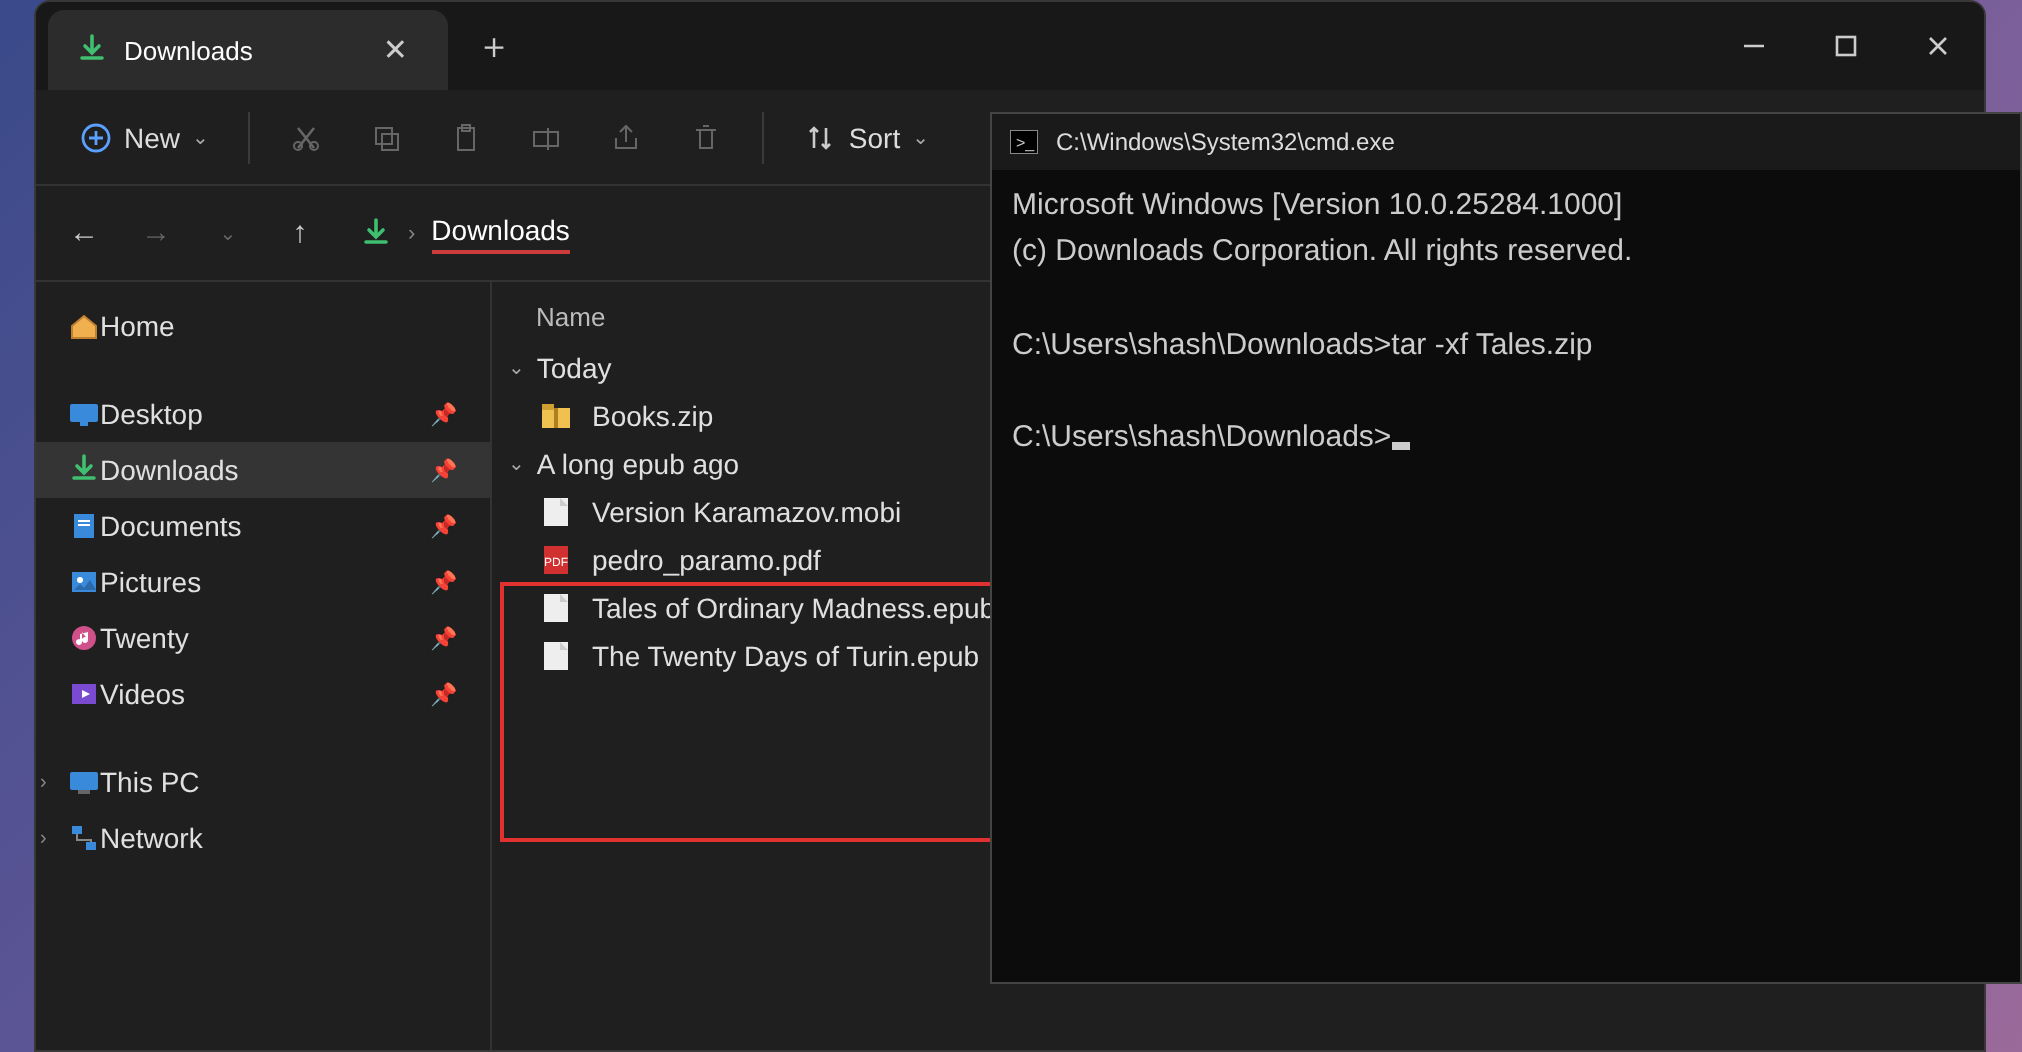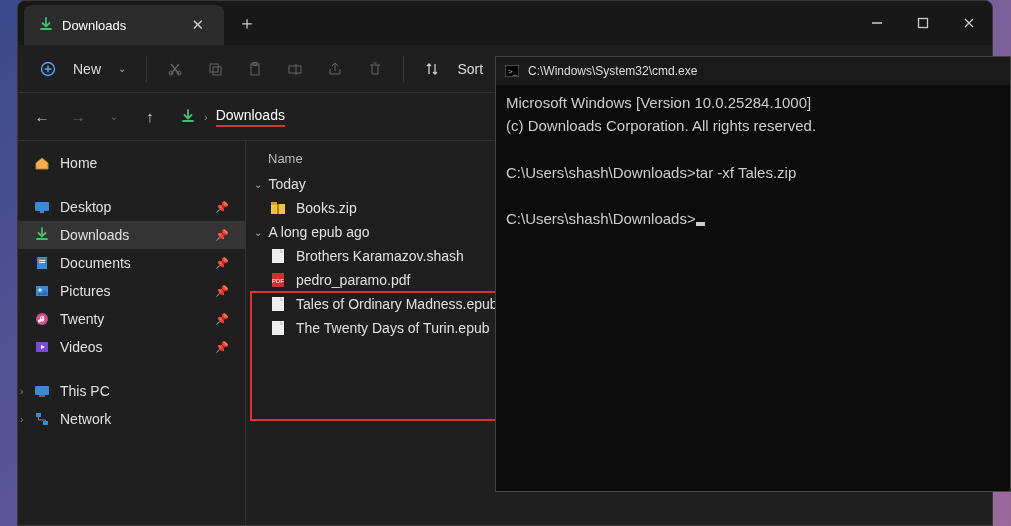--- a/index.html
+++ b/index.html
@@ -13,32 +13,32 @@
   .titlebar { display:flex; align-items:stretch; height:44px; background:#181818;}
   .tab { display:flex; align-items:center; gap:8px; padding:0 14px; background:#2c2c2c;
     border-radius:8px 8px 0 0; margin:4px 0 0 6px; height:40px; min-width:200px;}
   .tab .dl-ico { width:16px; height:16px; }
   .tab-title { color:#fff; font-size:13px; flex:1;}
   .tab-x { color:#ccc; font-size:15px; padding:2px 6px; cursor:pointer;}
   .tab-add { color:#ccc; font-size:18px; padding:0 14px; display:flex; align-items:center; cursor:pointer;}
   .winctrls { margin-left:auto; display:flex; }
   .winctrls div { width:46px; display:flex; align-items:center; justify-content:center; color:#ccc; cursor:pointer;}
   .toolbar { display:flex; align-items:center; height:48px; padding:0 12px; gap:4px; border-bottom:1px solid #333;}
-  .tbtn { display:flex; align-items:center; gap:17px; padding:6px 10px; color:#ddd; border-radius:4px; cursor:pointer; font-size:14px;}
+  .tbtn { display:flex; align-items:center; gap:6px; padding:6px 10px; color:#ddd; border-radius:4px; cursor:pointer; font-size:14px;}
   .tbtn.disabled { color:#666; }
   .tsep { width:1px; height:26px; background:#3a3a3a; margin:0 6px;}
   .breadcrumb-row { display:flex; align-items:center; height:48px; padding:0 8px; gap:4px; border-bottom:1px solid #333;}
   .nav-arrow { width:32px; height:32px; display:flex; align-items:center; justify-content:center;
     color:#ccc; cursor:pointer; border-radius:4px; font-size:15px;}
   .nav-arrow.dim { color:#666;}
   .crumb-box { display:flex; align-items:center; gap:8px; margin-left:10px; color:#fff; font-size:14px;}
   .crumb-underline { border-bottom:2px solid #cc3b3b; padding-bottom:2px;}
   .explorer-body { display:flex; height:calc(100% - 140px);}
   .sidebar { width:228px; padding:8px 0; border-right:1px solid #333;}
-  .side-item { display:flex; align-items:center; gap:10px; padding:6px 16px; color:#e0e0e0; font-size:14px; cursor:pointer; position:relative;}
+  .side-item { display:flex; align-items:center; padding:6px 16px; color:#e0e0e0; font-size:14px; cursor:pointer; position:relative;}
   .side-item.active { background:#343434;}
   .side-item .pin { margin-left:auto; color:#888; font-size:11px;}
   .side-sep { height:16px;}
   .side-expand { position:absolute; left:2px; color:#888; font-size:10px;}
   .ico16 { width:16px; height:16px; display:inline-flex; align-items:center; justify-content:center; }
   .content { flex:1; padding:4px 0; color:#e0e0e0; font-size:14px; position:relative;}
   .col-header { padding:6px 22px; color:#bbb; font-size:13px;}
   .group { display:flex; align-items:center; gap:6px; padding:4px 8px; color:#e0e0e0; cursor:pointer;}
   .group .chev { font-size:10px; color:#aaa;}
   .file-row { display:flex; align-items:center; gap:10px; padding:4px 8px 4px 24px; cursor:pointer;}
@@ -279,21 +279,21 @@
         <span class="chev">⌄</span>
         <span>A long epub ago</span>
       </div>
       <div class="file-row">
         <span class="fico">
             <svg width="14" height="16">
               <rect x="1" y="1" width="12" height="14" fill="#eee"></rect>
               <path d="M9 1v4h4" fill="#ccc"></path>
             </svg>
           </span>
-        <span>Brothers Karamazov.shash</span>
+        <span>Version Karamazov.mobi</span>
       </div>
       <div class="file-row">
         <span class="fico">
             <svg width="14" height="16">
               <rect x="1" y="1" width="12" height="14" fill="#d03030"></rect>
               <text x="7" y="11" font-size="6" fill="#fff" text-anchor="middle" font-family="Arial">PDF</text>
             </svg>
           </span>
         <span>pedro_paramo.pdf</span>
       </div>

